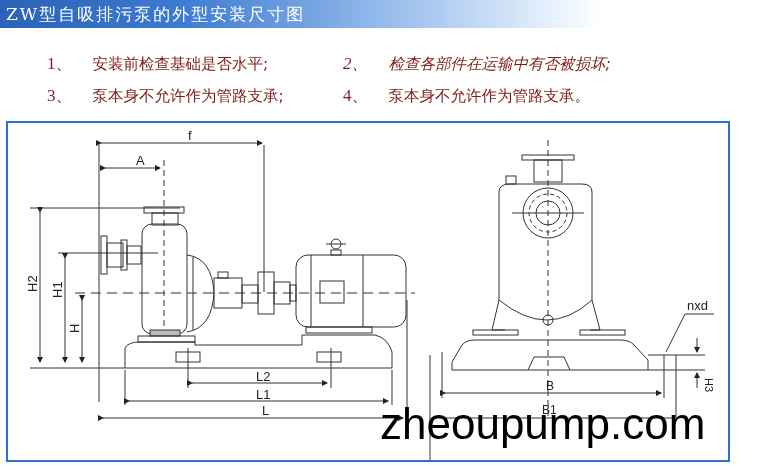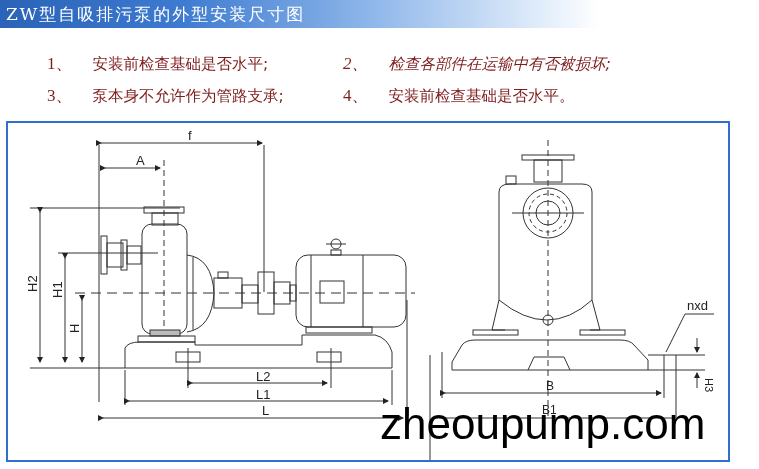--- a/index.html
+++ b/index.html
@@ -39,21 +39,21 @@
 <div class="note" style="left:47px; top:52px;">
   <span class="num">1、</span><span>安装前检查基础是否水平;</span>
 </div>
 <div class="note" style="left:343px; top:52px;font-style:italic;">
   <span class="num">2、</span><span>检查各部件在运输中有否被损坏;</span>
 </div>
 <div class="note" style="left:47px; top:84px;">
   <span class="num">3、</span><span>泵本身不允许作为管路支承;</span>
 </div>
 <div class="note" style="left:343px; top:84px;">
-  <span class="num">4、</span><span>安装前检查基础是否水平。</span>
+  <span class="num">4、</span><span>泵本身不允许作为管路支承。</span>
 </div>
 
 <div class="frame"></div>
 
 <svg class="drawing" width="759" height="469" viewBox="0 0 759 469">
   <defs>
     <marker id="arr" markerWidth="6" markerHeight="6" refX="5" refY="3" orient="auto">
       <path d="M0,0 L6,3 L0,6 z" fill="#222"></path>
     </marker>
   </defs>

